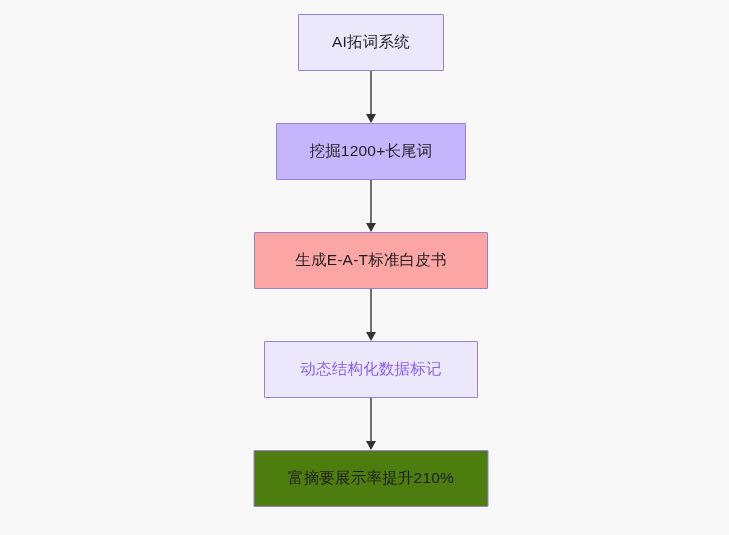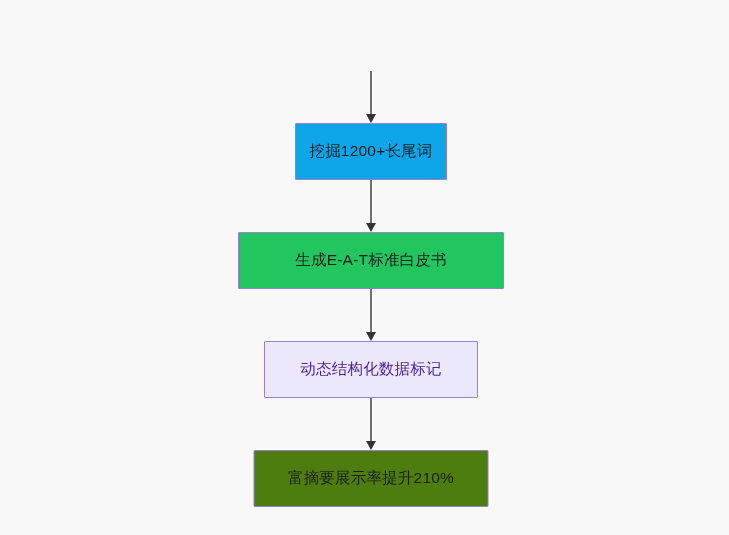--- a/index.html
+++ b/index.html
@@ -76,25 +76,28 @@
       <div class="edge-head" style="border-top-color: rgb(51, 51, 51);"></div>
     </div>
     <div class="edge" style="left: 371px; top: 289px; height: 52px; width: 14px;">
       <div class="edge-line" style="height: 44px; background: rgb(112, 112, 112);"></div>
       <div class="edge-head" style="border-top-color: rgb(51, 51, 51);"></div>
     </div>
     <div class="edge" style="left: 371px; top: 398px; height: 52px; width: 14px;">
       <div class="edge-line" style="height: 44px; background: rgb(112, 112, 112);"></div>
       <div class="edge-head" style="border-top-color: rgb(51, 51, 51);"></div>
     </div>
-    <div class="node" style="left: 371px; top: 123px; width: 152px; height: 57px; background: #0ea5e9; border-color: rgb(155, 127, 212);">
+    <div class="node" style="left: 371px; top: 14px; width: 146px; height: 57px; background: rgb(235, 232, 252); border-color: rgb(155, 127, 212);">
+      <span class="node-label" style="color: rgb(31, 31, 31);">AI拓词系统</span>
+    </div>
+    <div class="node" style="left: 371px; top: 123px; width: 190px; height: 57px; background: #c4b5fd; border-color: rgb(155, 127, 212);">
       <span class="node-label" style="color: rgb(31, 31, 31);">挖掘1200+长尾词</span>
     </div>
-    <div class="node" style="left: 371px; top: 232px; width: 266px; height: 57px; background: #22c55e; border-color: rgb(155, 127, 212);">
+    <div class="node" style="left: 371px; top: 232px; width: 234px; height: 57px; background: #fca5a5; border-color: rgb(155, 127, 212);">
       <span class="node-label" style="color: rgb(31, 31, 31);">生成E-A-T标准白皮书</span>
     </div>
     <div class="node" style="left: 371px; top: 341px; width: 214px; height: 57px; background: rgb(235, 232, 252); border-color: rgb(155, 127, 212);">
-      <span class="node-label" style="color: #4c1d95;">动态结构化数据标记</span>
+      <span class="node-label" style="color: #8b5cf6;">动态结构化数据标记</span>
     </div>
     <div class="node" style="left: 371px; top: 450px; width: 235px; height: 57px; background: #4d7c0f; border-color: rgb(155, 127, 212);">
       <span class="node-label" style="color: rgb(31, 31, 31);">富摘要展示率提升210%</span>
     </div>
   </div>
 
 </body></html>

